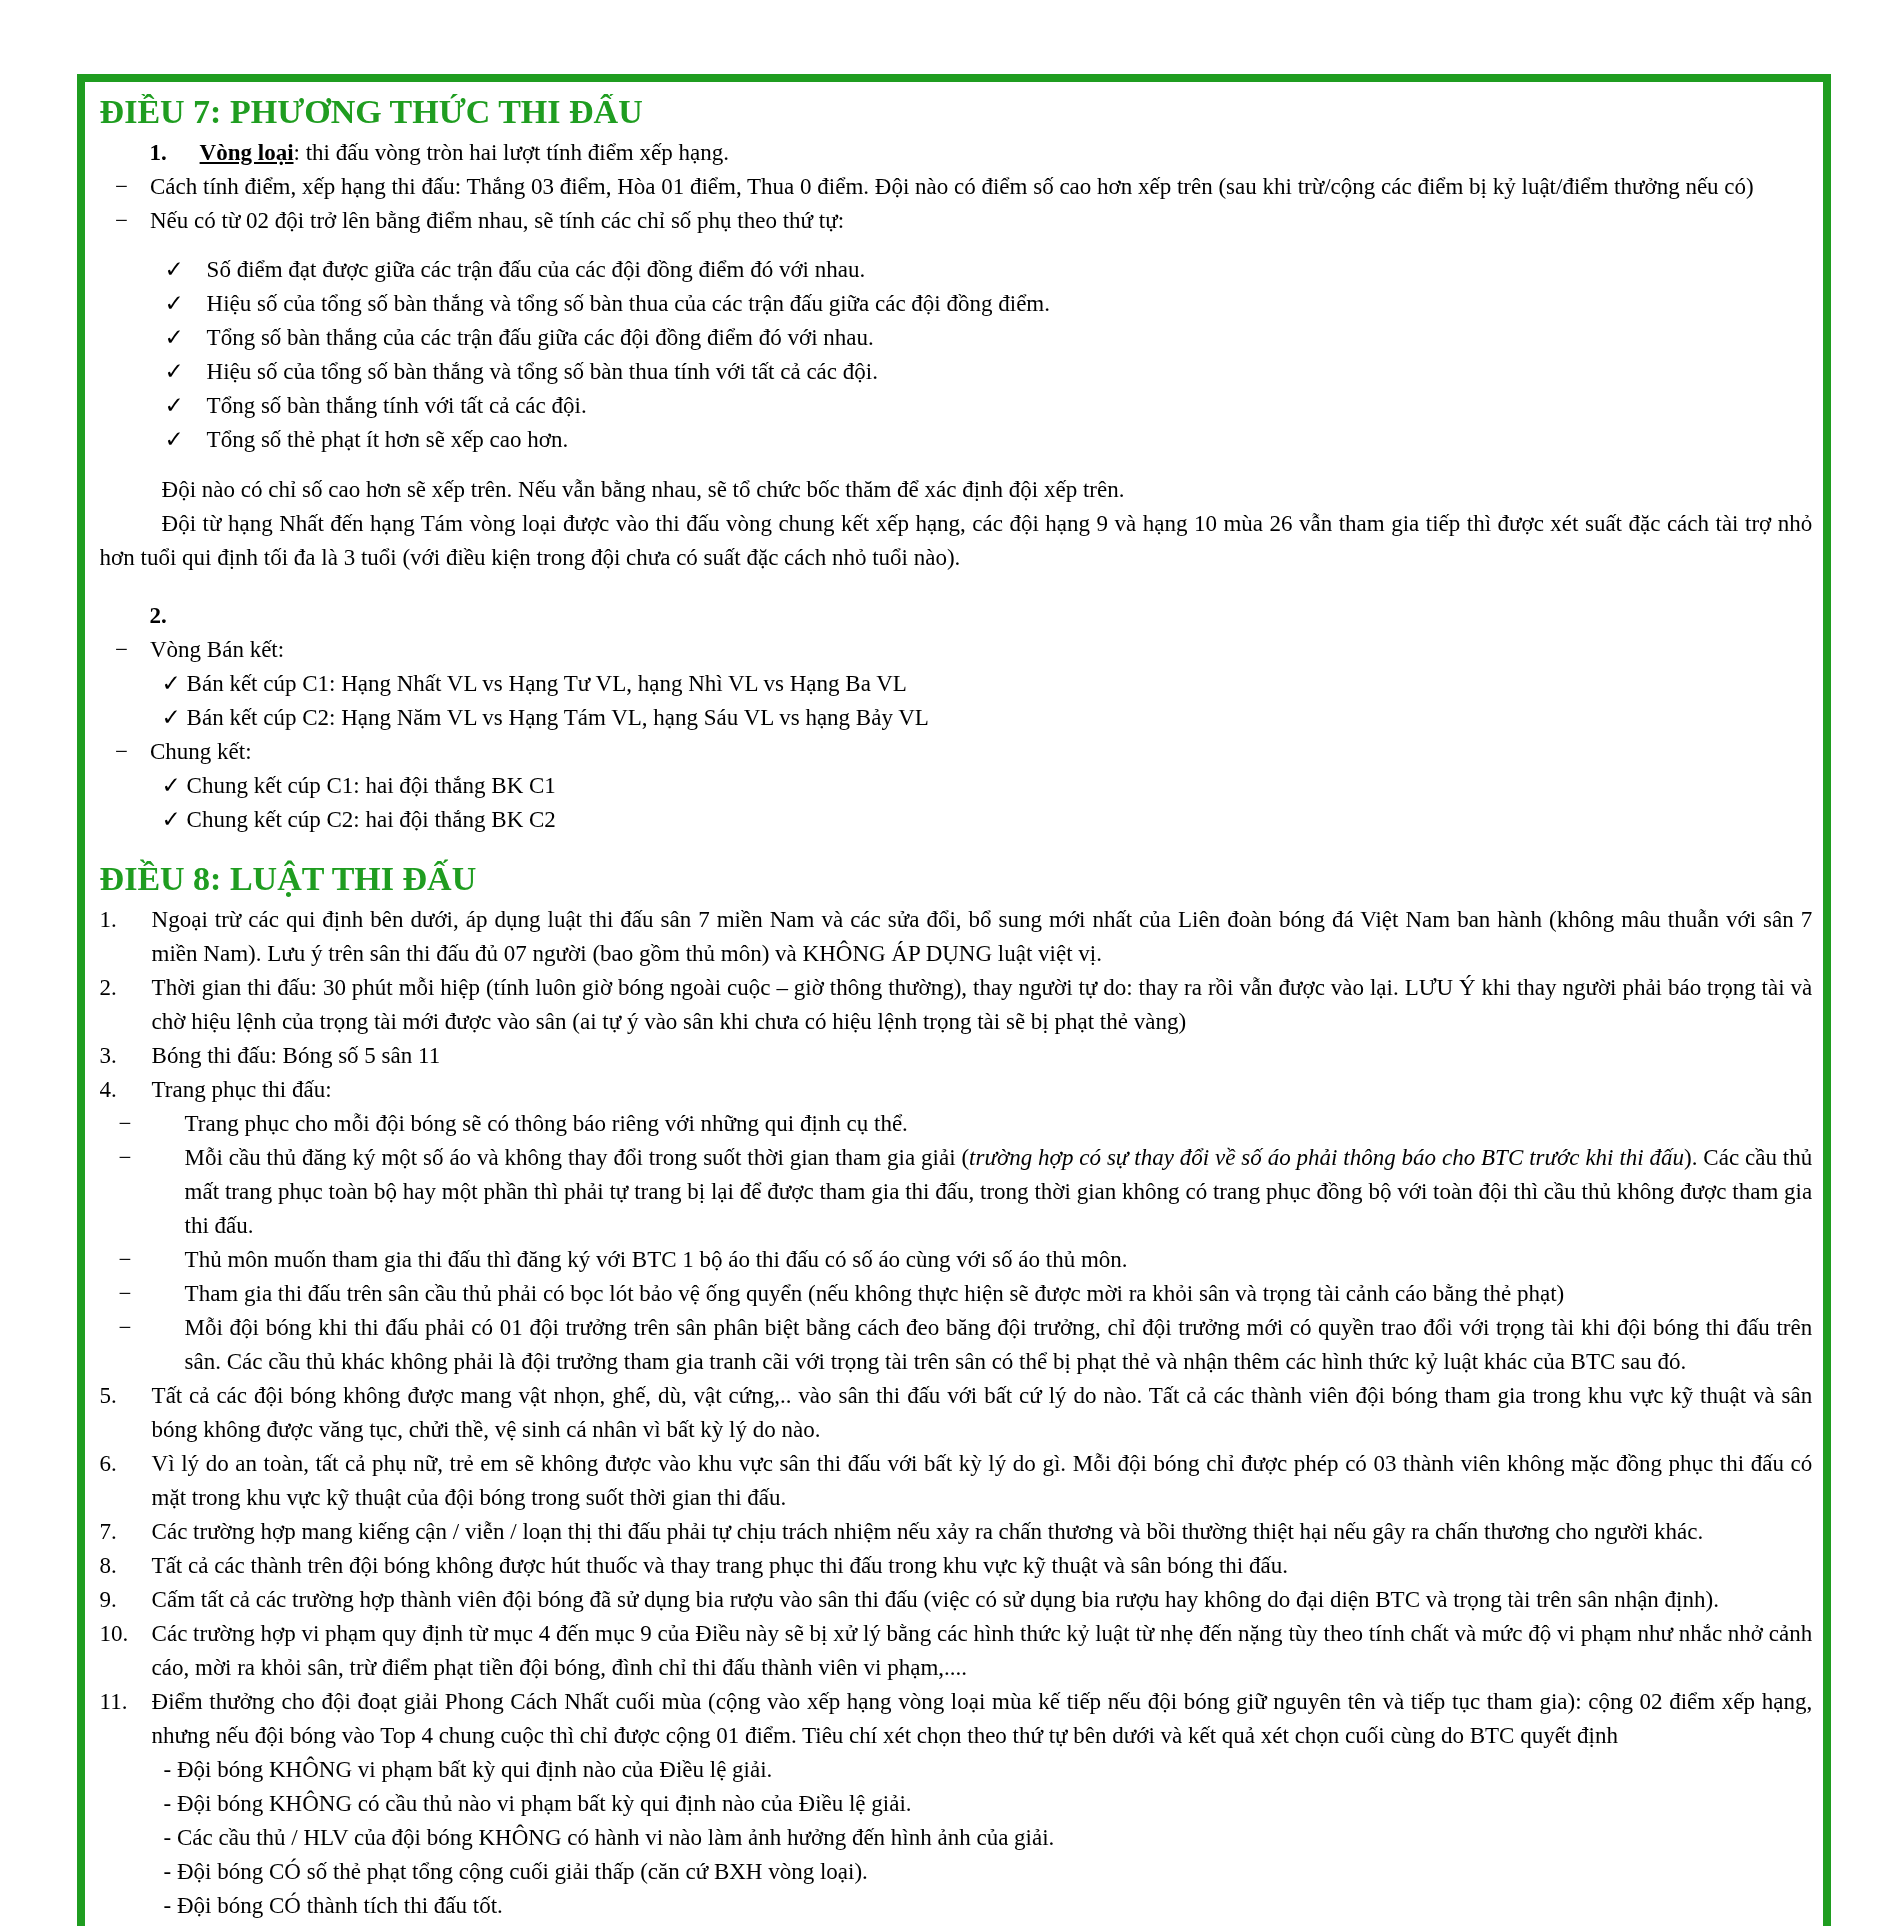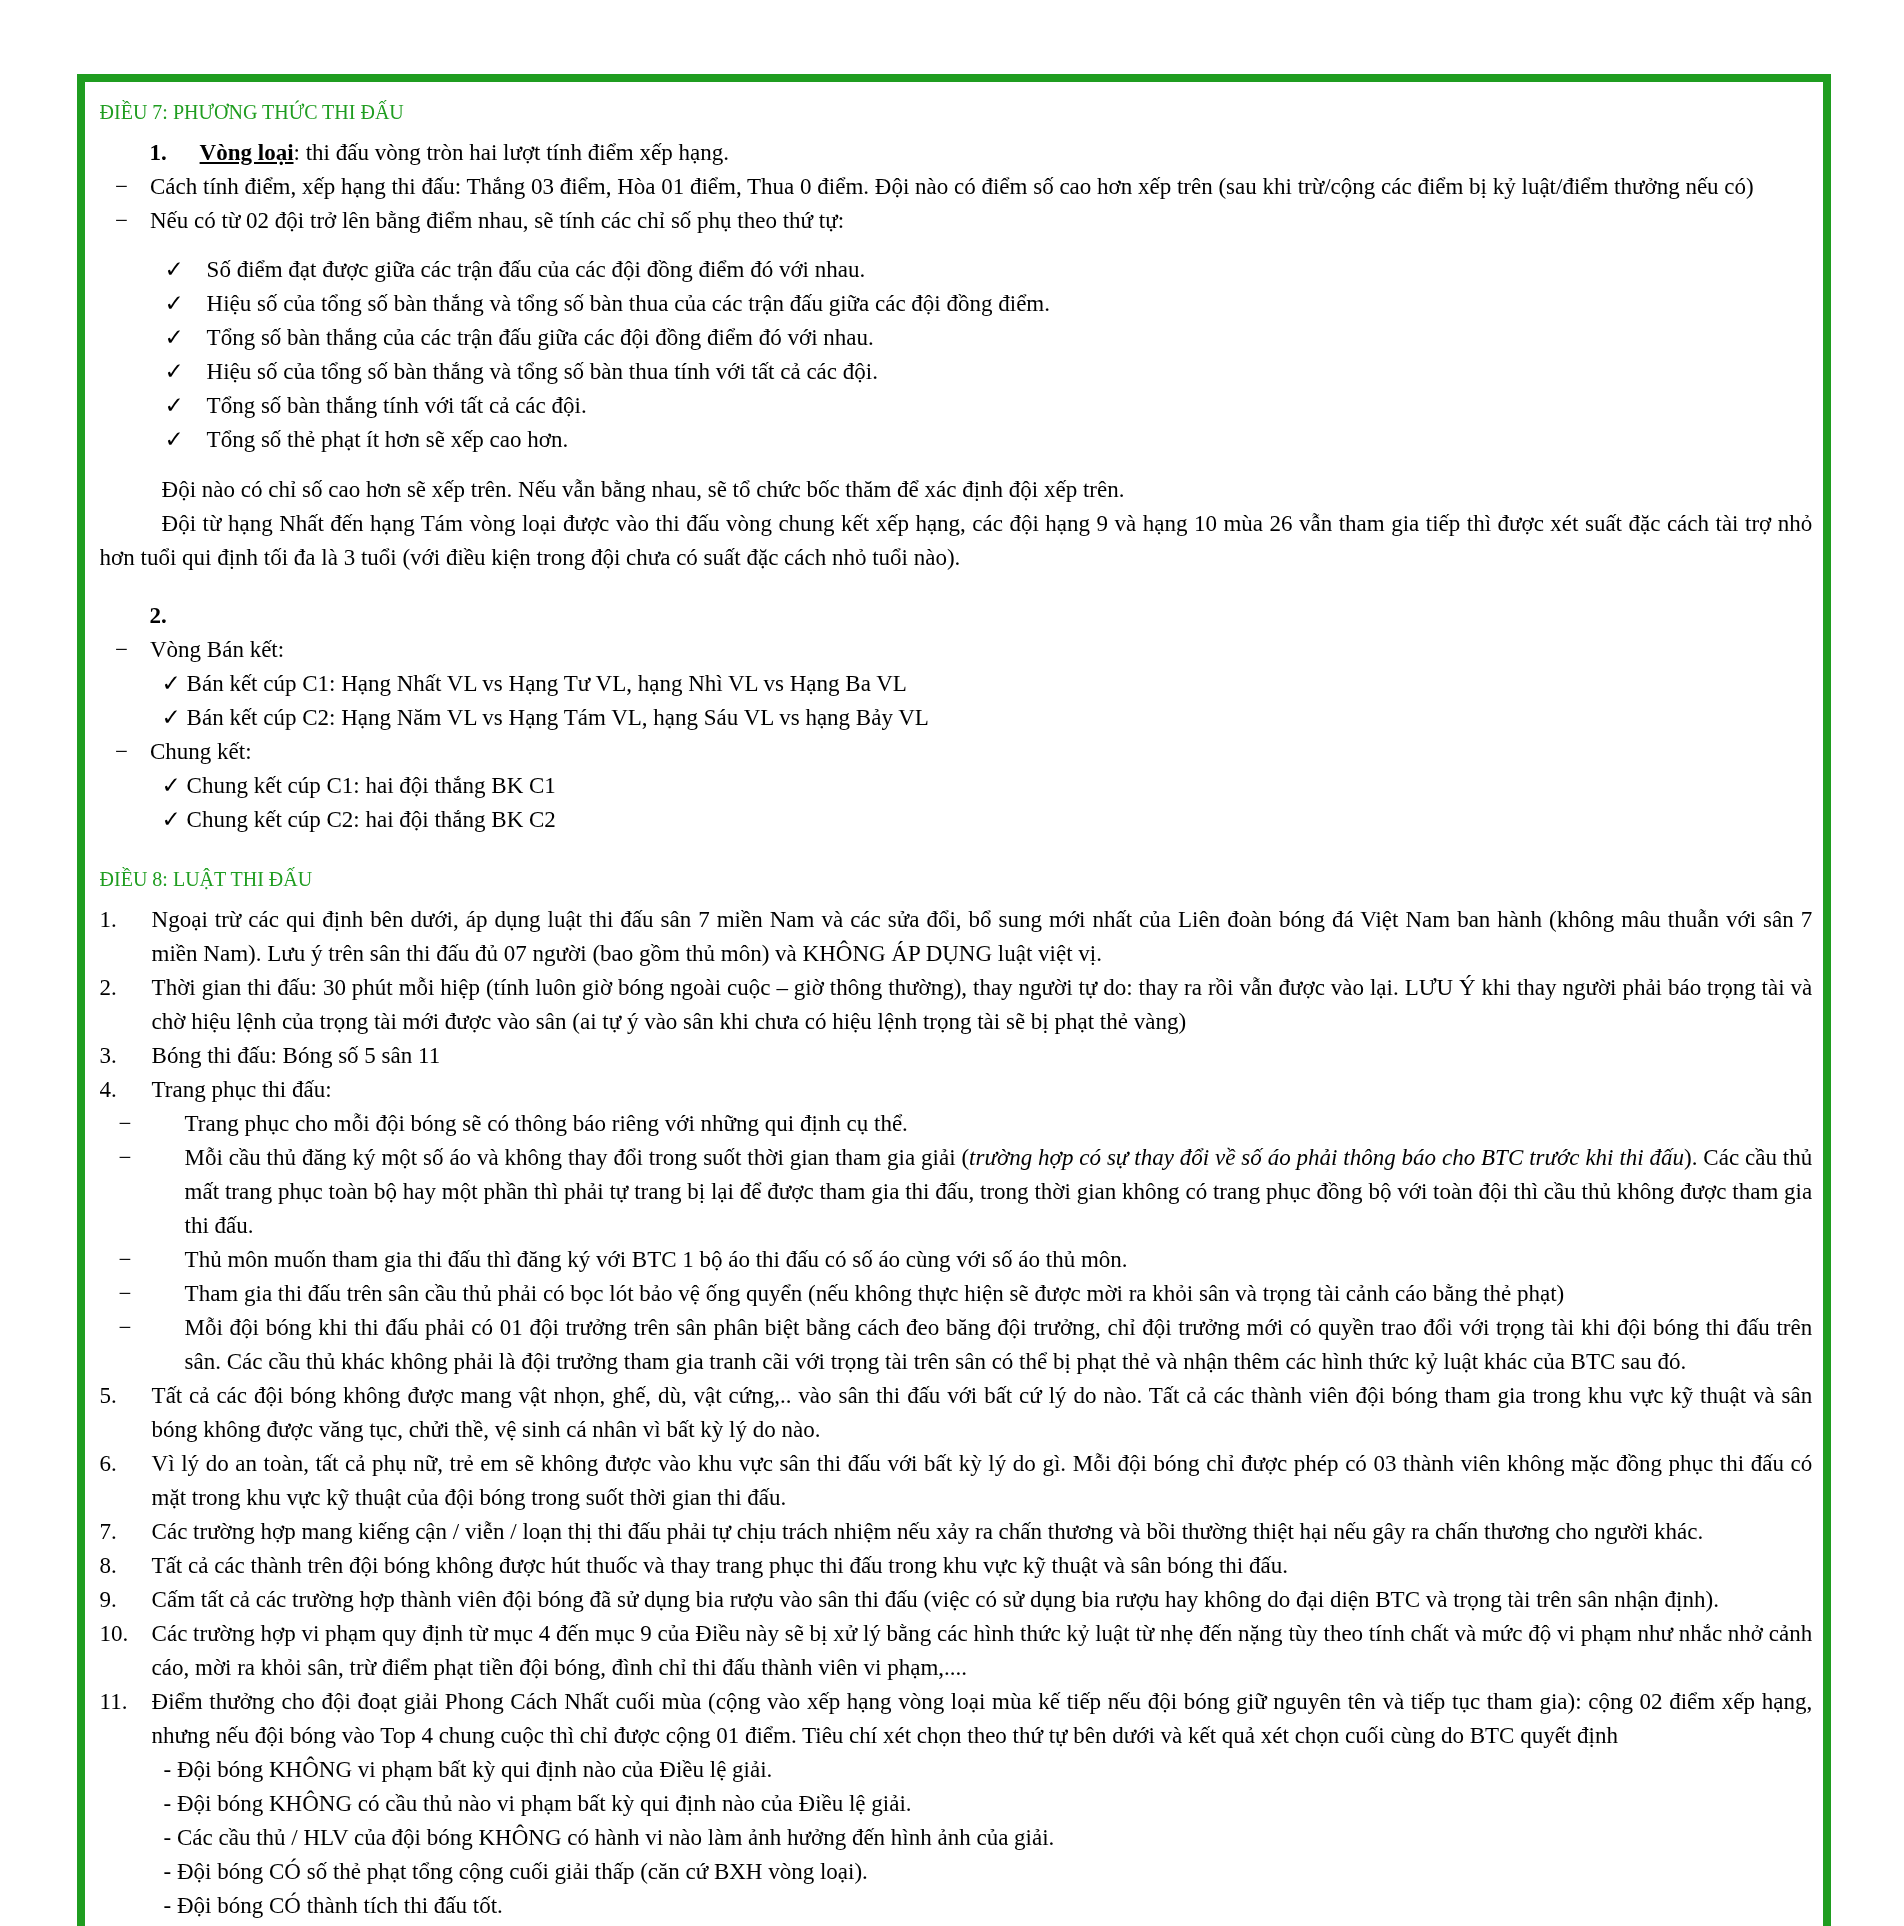--- a/index.html
+++ b/index.html
@@ -21,22 +21,22 @@
     border-bottom: none;
   }
   .content {
     position: absolute;
     left: 14.6px; right: 10.8px; top: 11.6px;
     height: 2277px;
     overflow: hidden;
   }
   .h-green {
     color: #1f9d20;
-    font-weight: normal;
-    font-size: 20px;
+    font-weight: bold;
+    font-size: 34px;
     line-height: 36px;
     margin: 0 0 6.2px 0;
   }
   .jt { text-align: justify; font-family: Liberation Serif, serif; }
   .b { font-weight: bold; }
   .u { text-decoration: underline; }
   .i { font-style: italic; }
 
   .ol7-item { display: flex; margin-left: 50px; }
   .ol7-num  { width: 50px; flex: none; font-weight: bold; }

